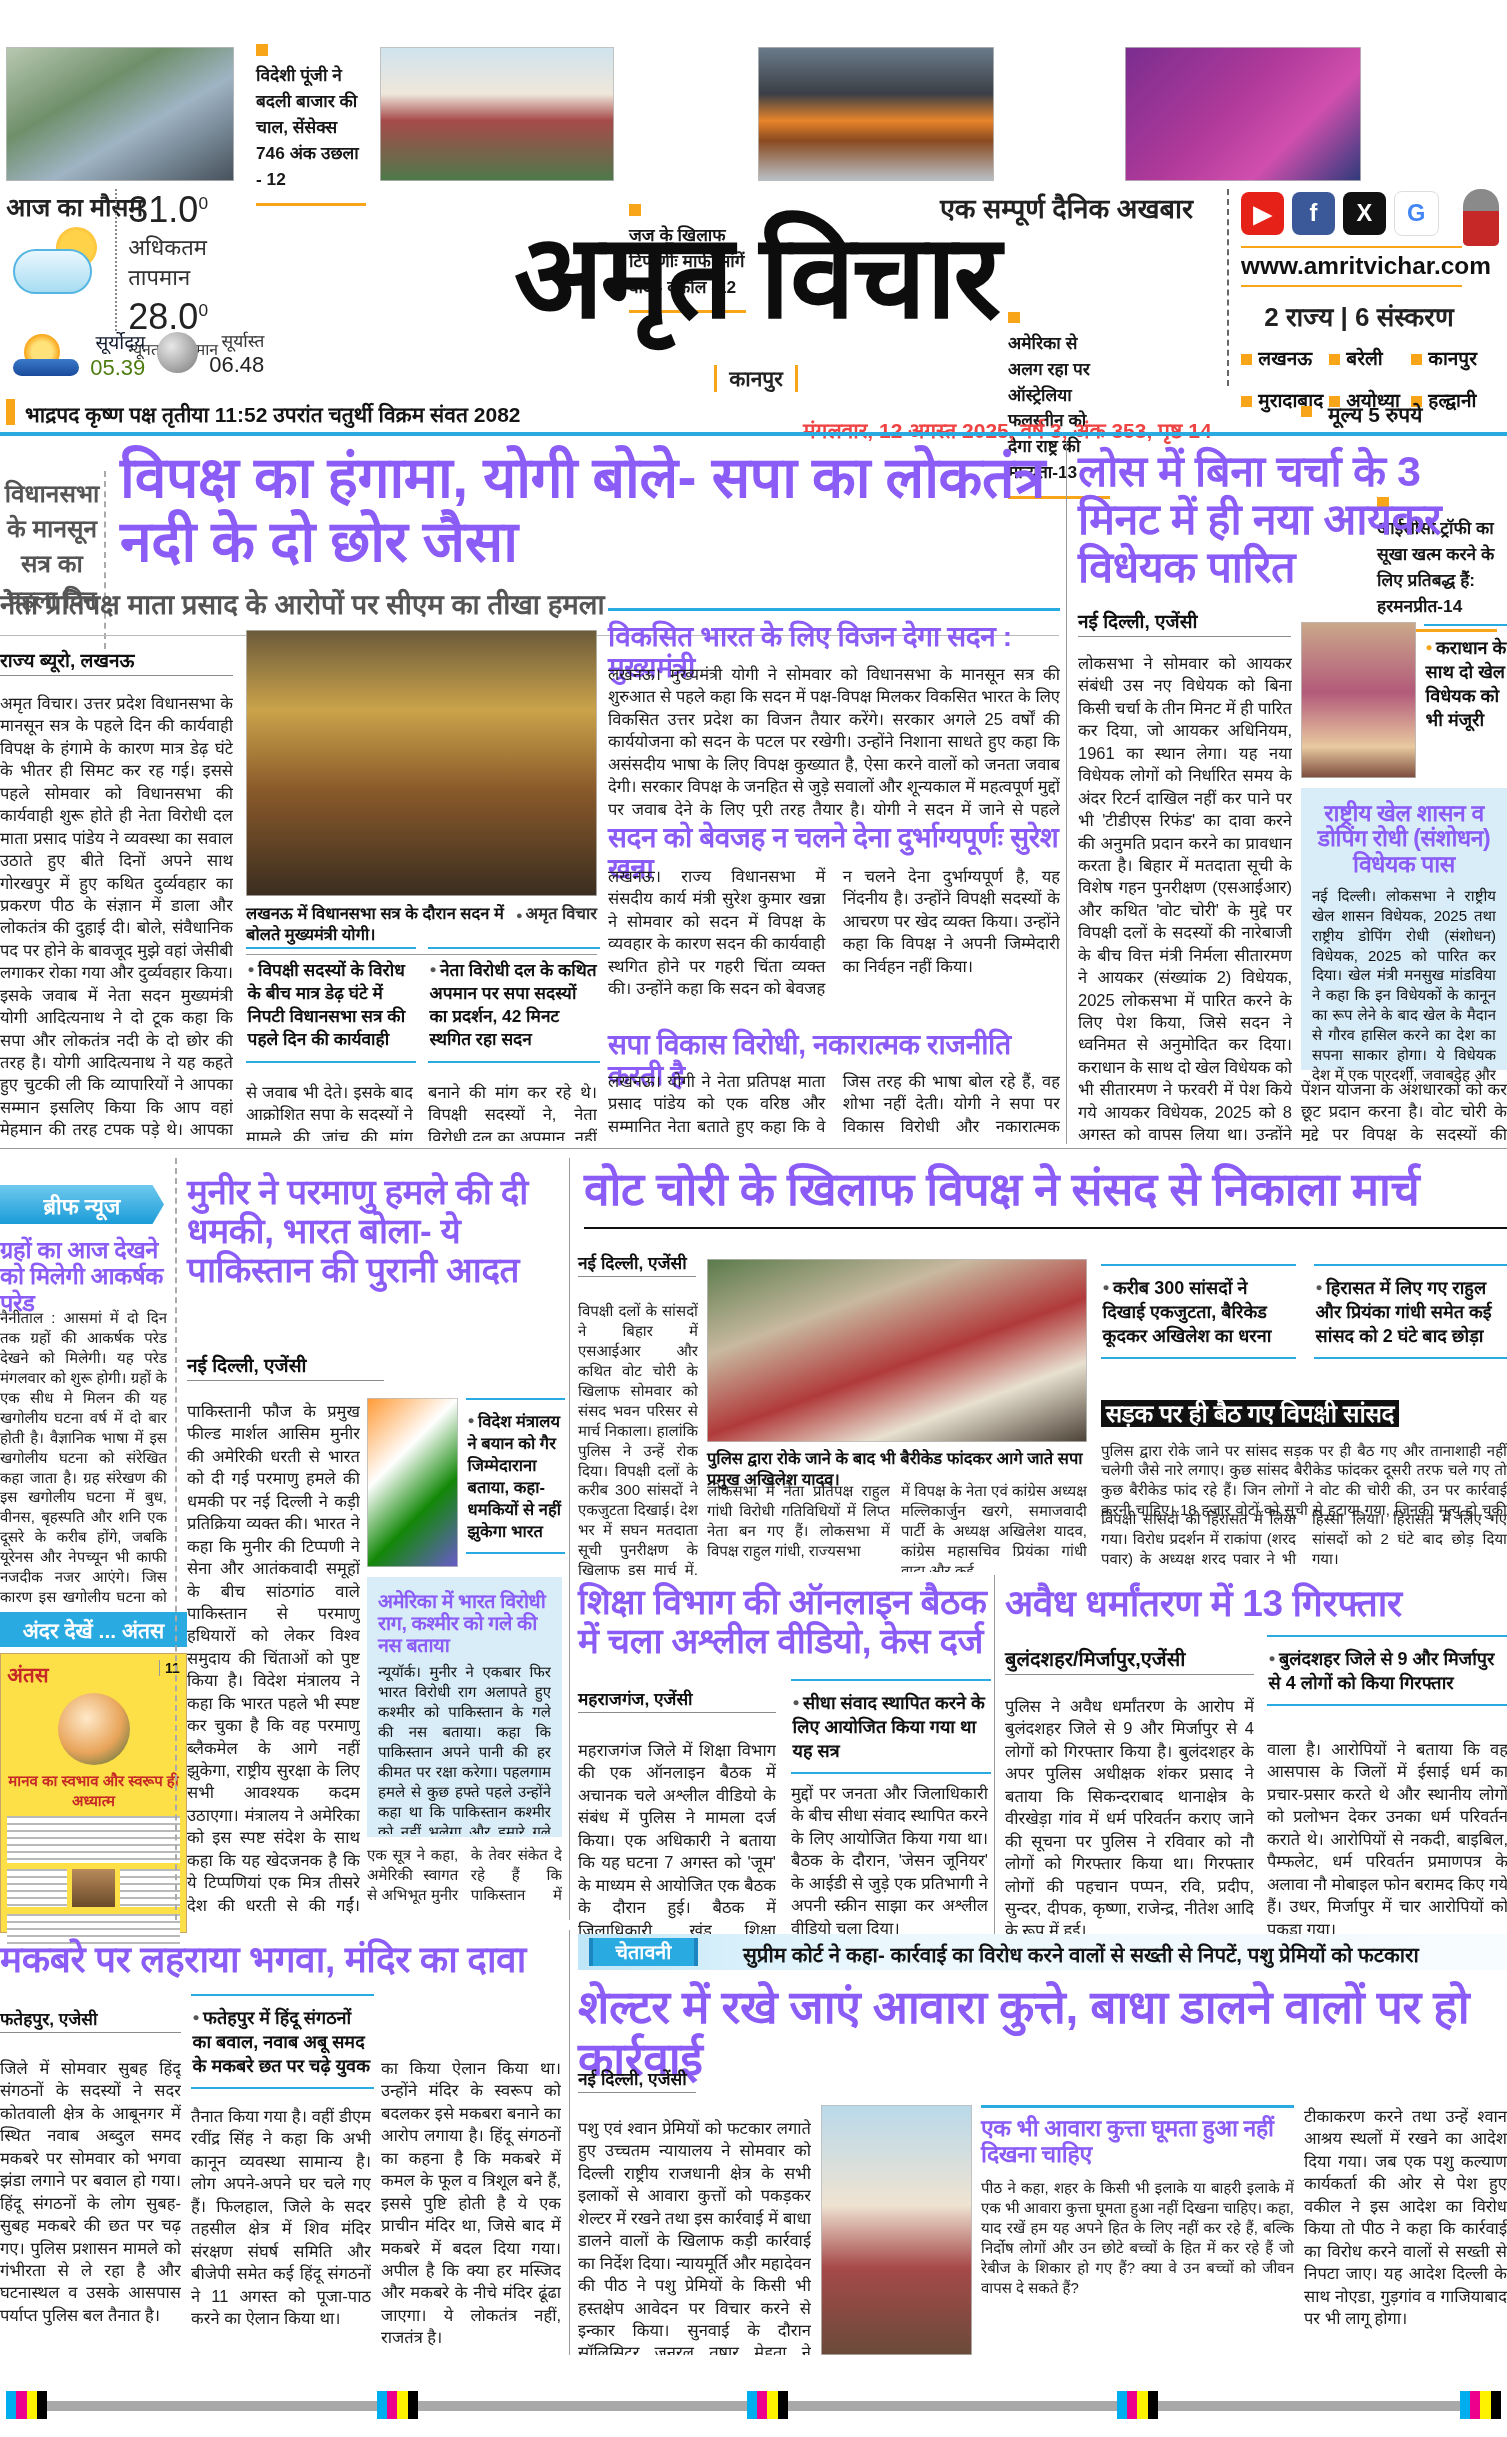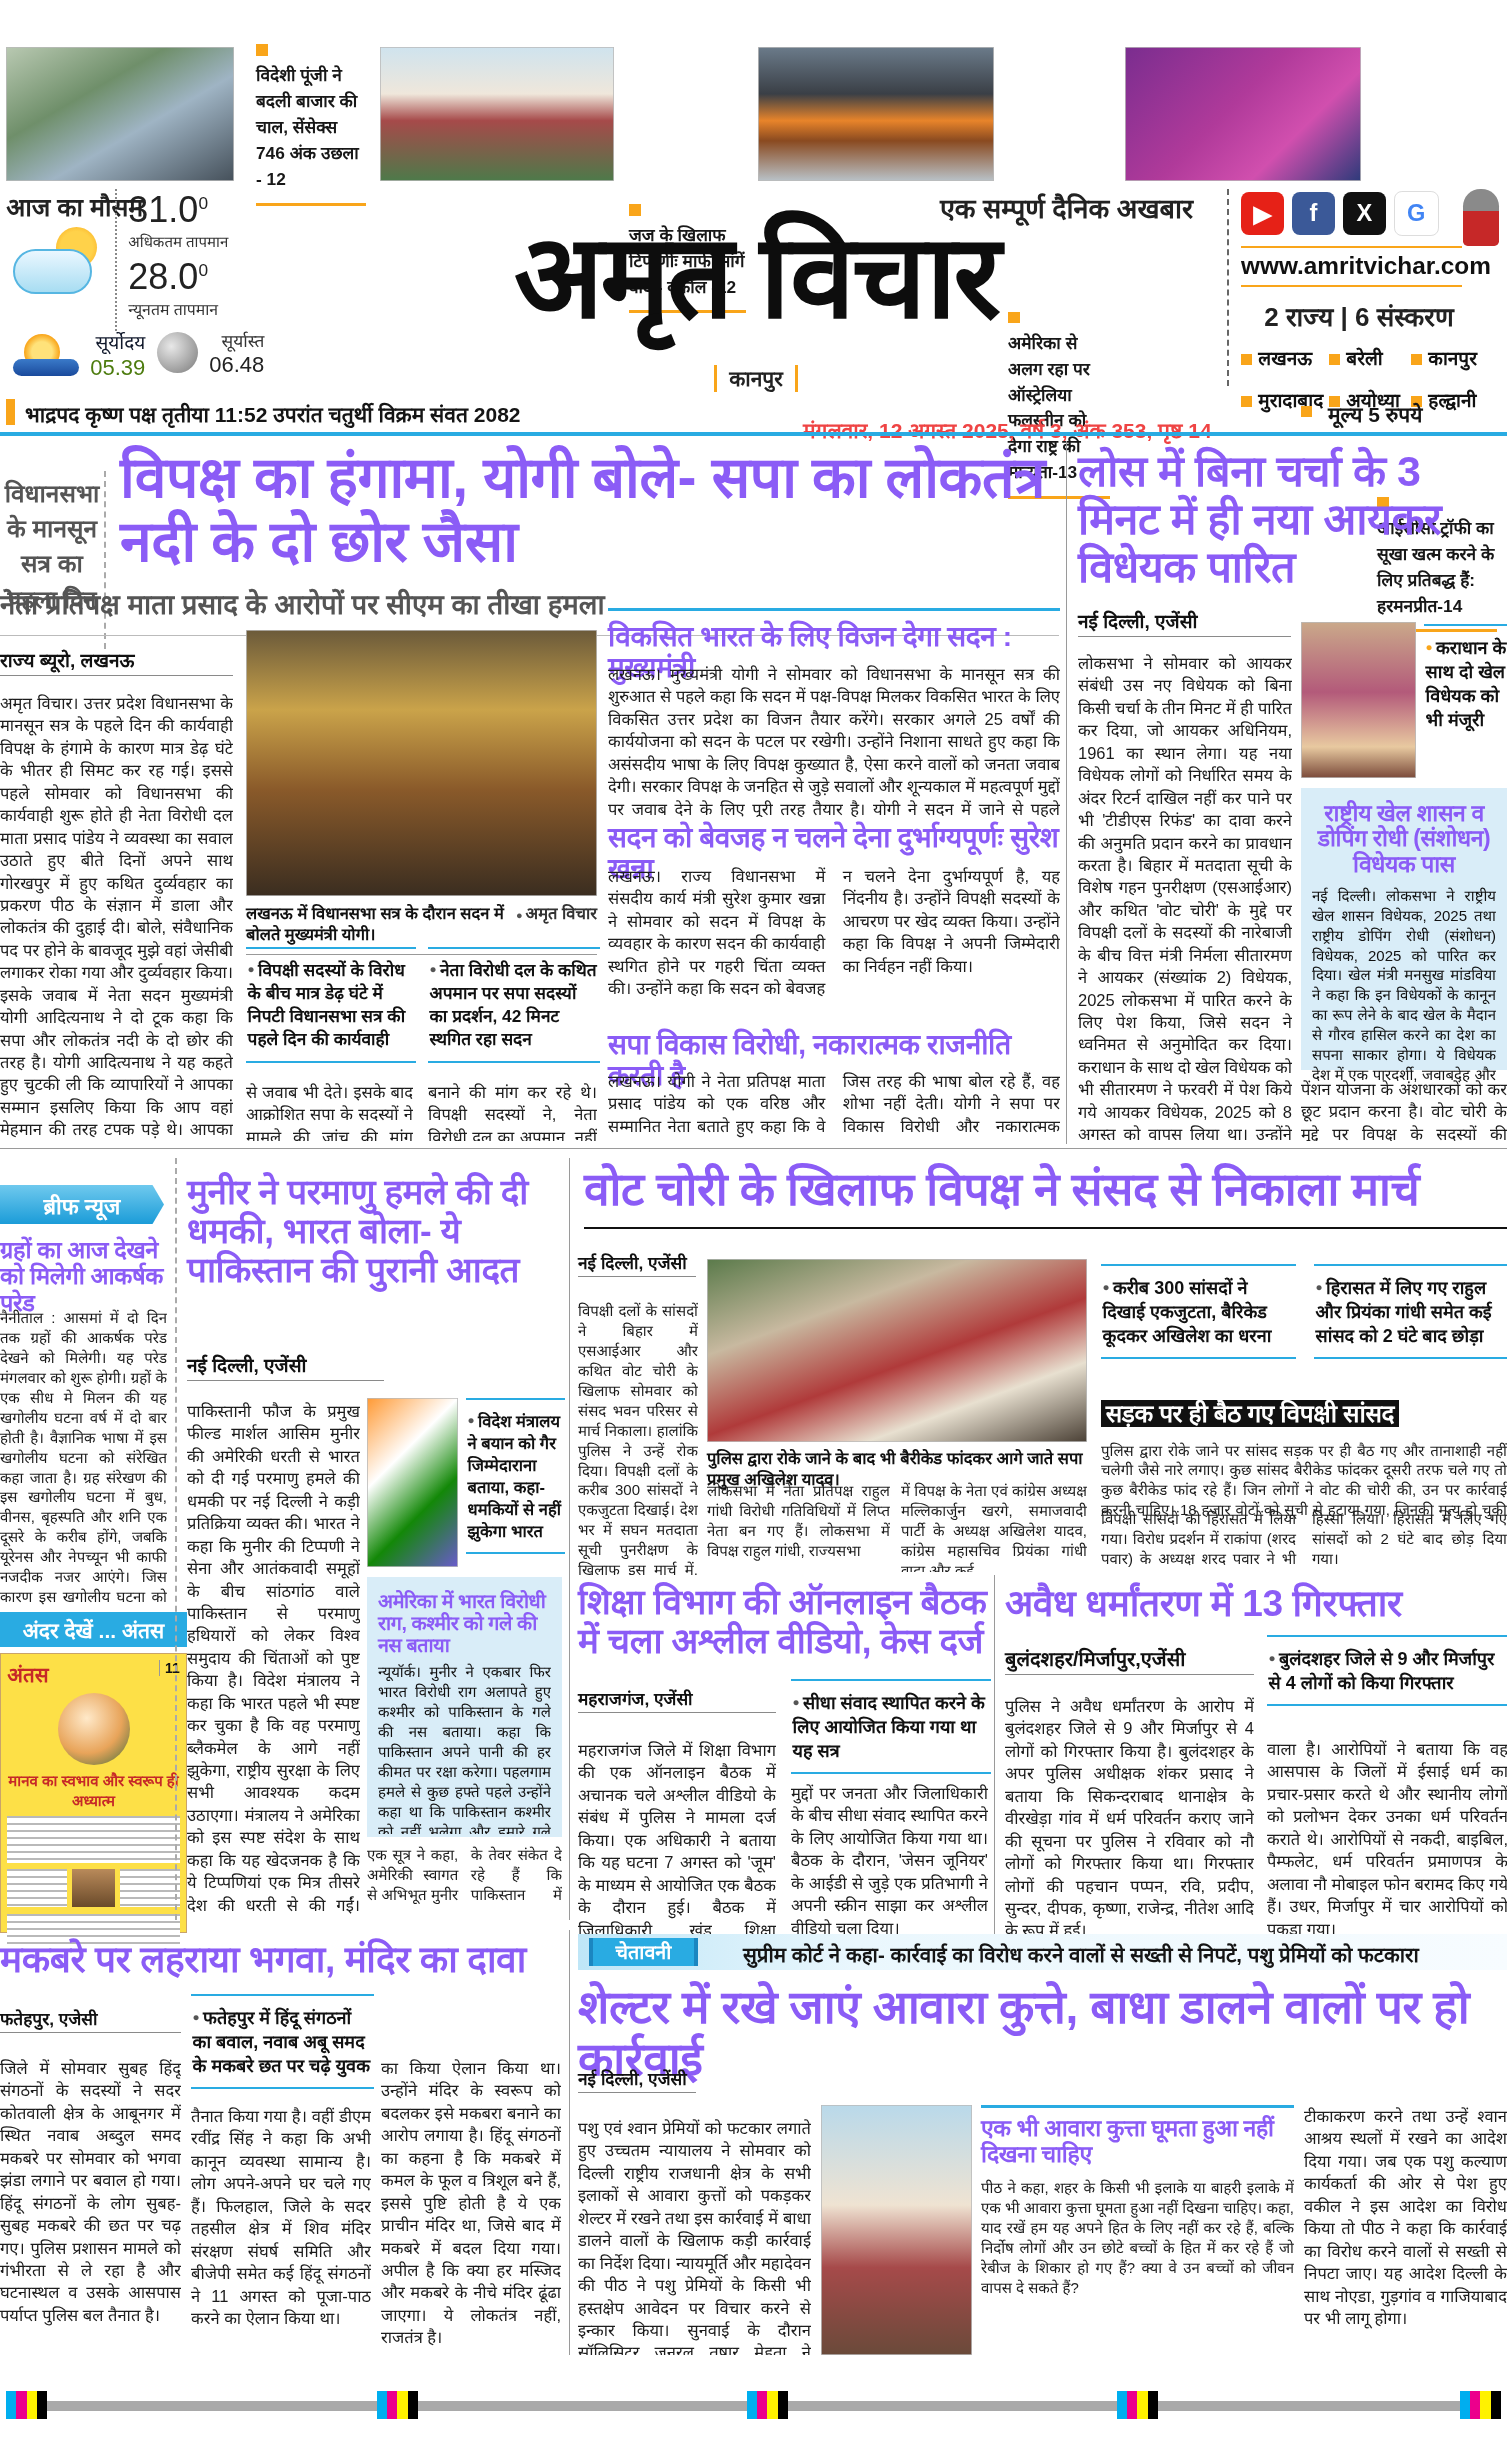--- a/index.html
+++ b/index.html
@@ -70,21 +70,21 @@
 
   <div class="abs" style="left:6.3px;top:189px;width:244px;height:197px">
     <div class="kick" style="font-size:25px;color:#222">आज का मौसम</div>
 
     <div class="abs" style="left:6.3px;top:38px;width:95px;height:75px">
       <div class="abs" style="left:43px;top:0;width:41px;height:41px;border-radius:50%;background:radial-gradient(circle,#ffd24a 55%,#f9a51a)"></div>
       <div class="abs" style="left:0;top:22px;width:75px;height:41px;border-radius:23.6px;background:linear-gradient(#eaf7ff,#a8ddf2);border:2.4px solid #56b6e2"></div>
     </div>
     <div class="abs dotline" style="left:109px;top:0;width:134px;height:142px;padding-left:11px">
       <div style="font-size:36px;color:#222"><span>31.0</span><sup style="font-size:17.3px">0</sup></div>
-      <div style="font-size:15px;color:#333">अधिकतम तापमान</div>
+      <div style="font-size:22px;color:#333">अधिकतम तापमान</div>
       <div style="font-size:36px;color:#222;margin-top:4.7px"><span>28.0</span><sup style="font-size:17.3px">0</sup></div>
       <div style="font-size:15.8px;color:#333">न्यूनतम तापमान</div>
     </div>
     <div class="abs" style="left:6.3px;top:140px;width:71px;height:55px">
       <div class="abs" style="left:11px;top:4.7px;width:36px;height:36px;border-radius:50%;background:radial-gradient(circle,#ffe27a 40%,#f9a51a 70%,#e8842a)"></div>
       <div class="abs" style="left:0;top:30px;width:66px;height:17.3px;border-radius:9.5px;background:linear-gradient(#3a7ac9,#1a4a9c)"></div>
     </div>
     <div class="abs" style="left:76px;top:140px;width:63px;text-align:right">
       <div style="font-size:19px;color:#0f172a">सूर्योदय</div>
       <div style="font-size:22px;color:#4d7c0f">05.39</div>

